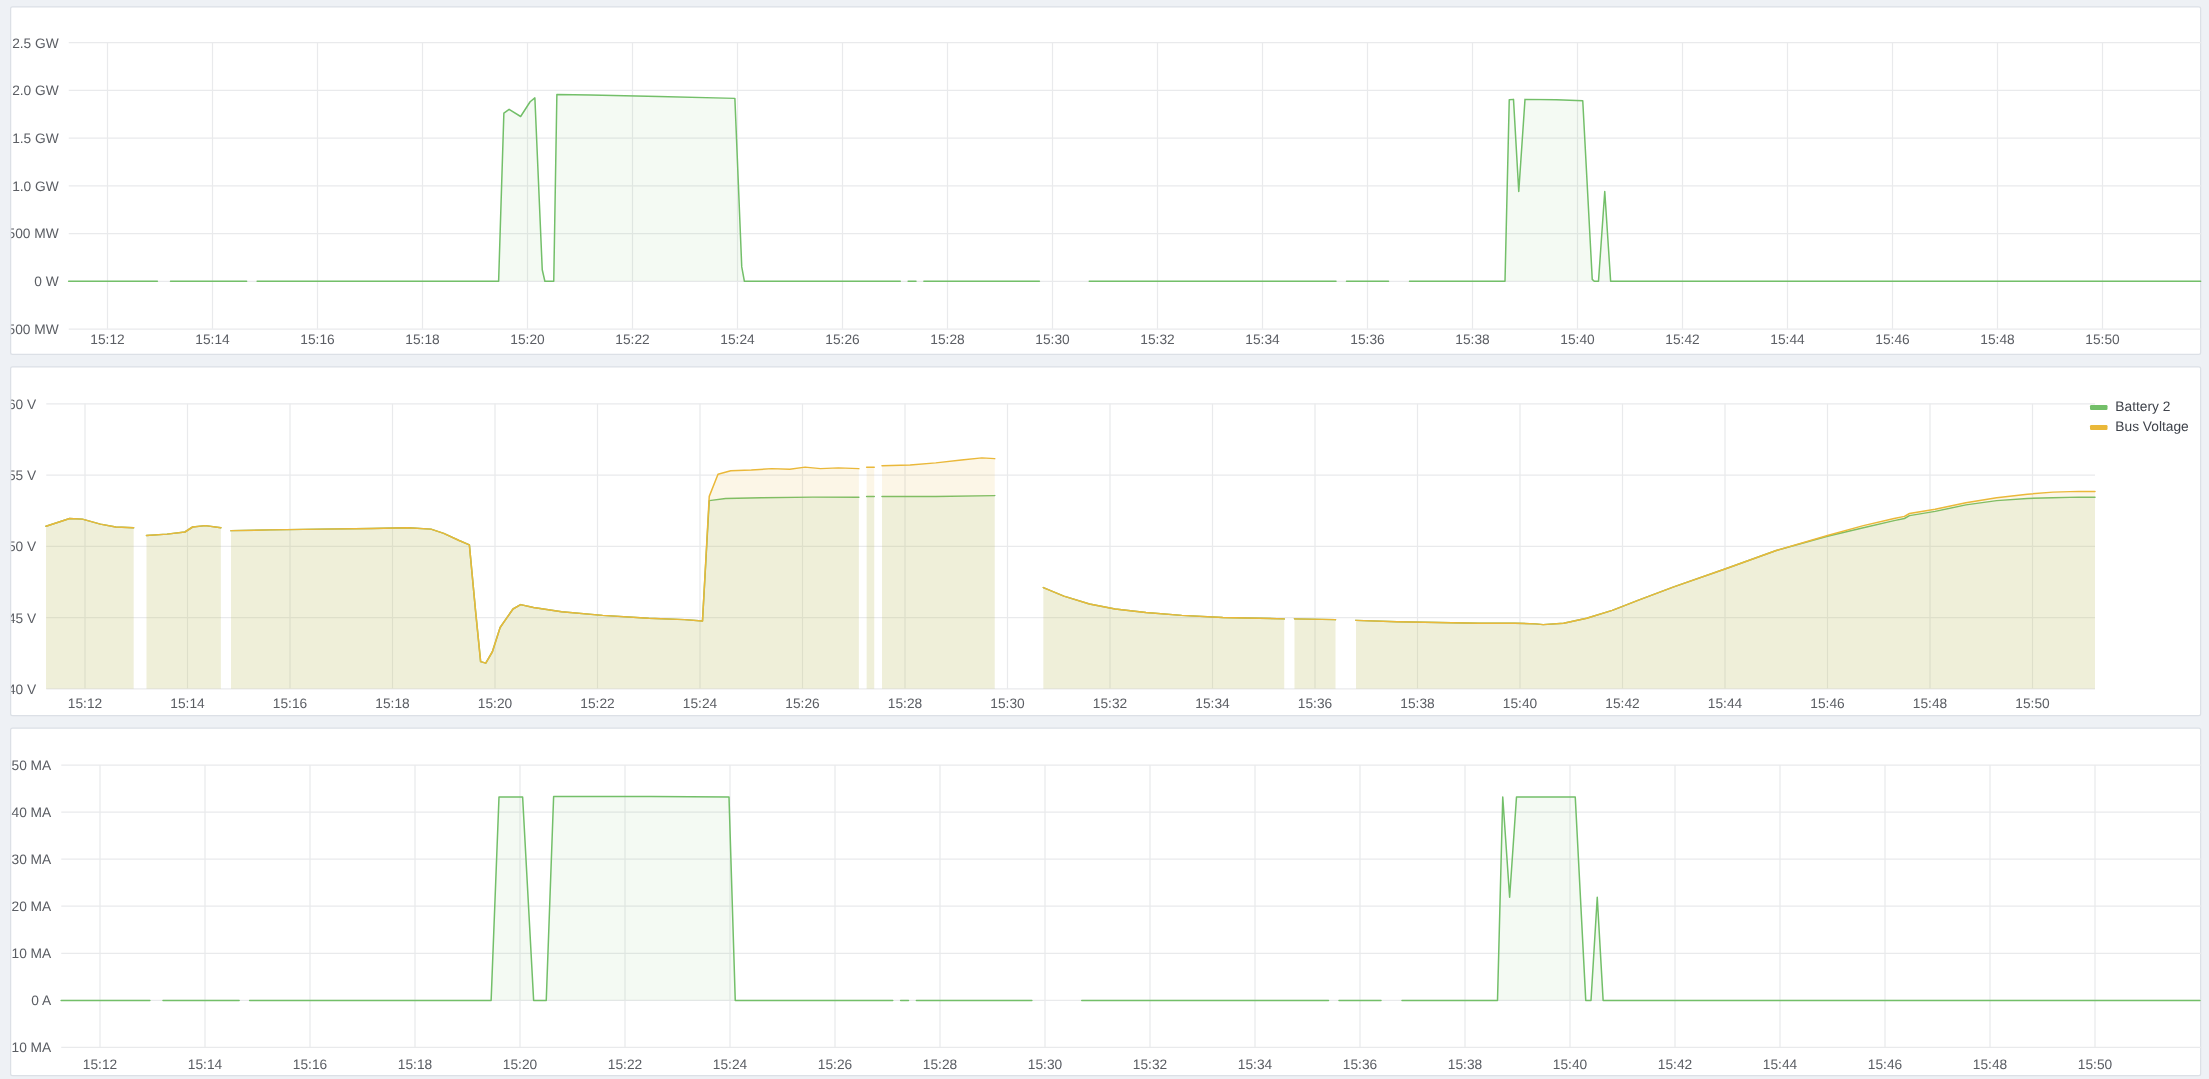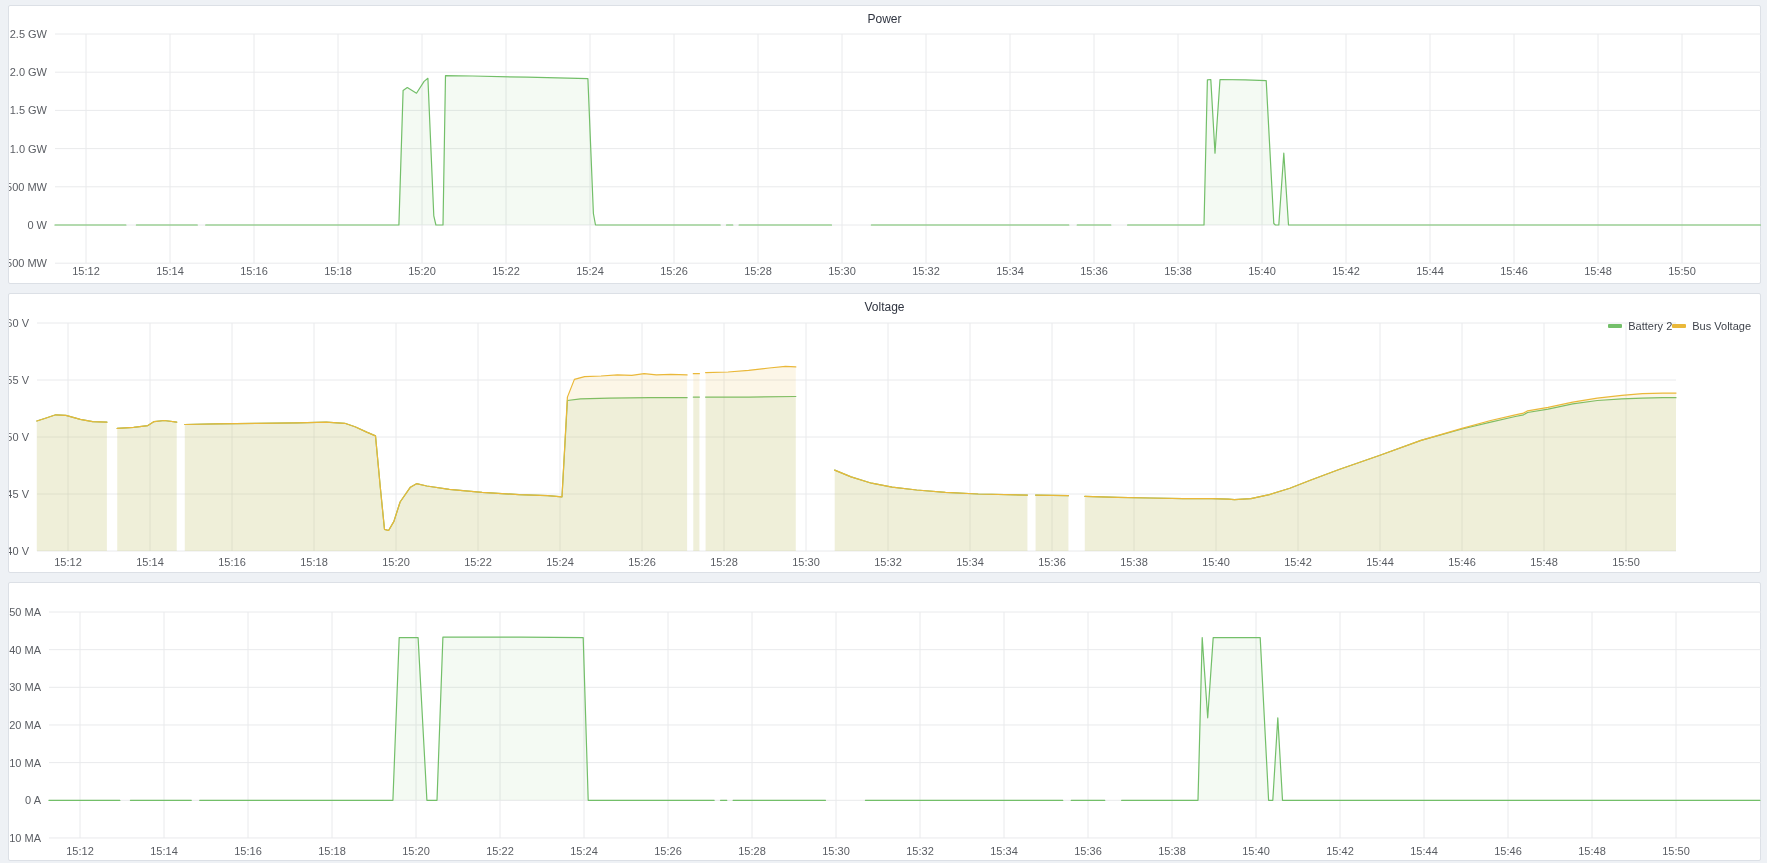--- a/index.html
+++ b/index.html
@@ -27,21 +27,21 @@
     font-weight:500;
     color:#2f3440;
     cursor:pointer;
     z-index:2;
   }
   svg.plot{position:absolute;top:0;left:0;}
   .legend{
     position:absolute;
     top:24px;right:9px;
     z-index:3;
-    display:flex;flex-direction:row;
+    display:flex;flex-direction:column;
   }
   .legend-item{
     display:flex;align-items:center;
     height:16px;
     font-size:11px;color:#3f434b;
     cursor:pointer;
     white-space:nowrap;
   }
   .legend-swatch{
     display:inline-block;
@@ -50,21 +50,20 @@
   }
   .grid-line{stroke:#e9eaec;stroke-width:1;}
   .tick-text{fill:#5a5d63;font-size:11px;font-family:"Liberation Sans",sans-serif;}
 </style>
 </head>
 <body>
 
 <div class="dashboard">
 
   <div class="panel" id="panel-0" style="height:279px;">
-    <div class="panel-title">Power</div>
     <svg class="plot" id="chart-0" width="1753" height="279" viewBox="0 0 1753 279">
         <line x1="46" y1="28" x2="1752" y2="28" class="grid-line"></line>
         <text x="38" y="32" text-anchor="end" class="tick-text">2.5 GW</text>
         <line x1="46" y1="66.19999999999999" x2="1752" y2="66.19999999999999" class="grid-line"></line>
         <text x="38" y="70.19999999999999" text-anchor="end" class="tick-text">2.0 GW</text>
         <line x1="46" y1="104.4" x2="1752" y2="104.4" class="grid-line"></line>
         <text x="38" y="108.4" text-anchor="end" class="tick-text">1.5 GW</text>
         <line x1="46" y1="142.6" x2="1752" y2="142.6" class="grid-line"></line>
         <text x="38" y="146.6" text-anchor="end" class="tick-text">1.0 GW</text>
         <line x1="46" y1="180.8" x2="1752" y2="180.8" class="grid-line"></line>
@@ -126,21 +125,20 @@
         <path d="M862.4 219.0 L1059.8 219.0 L1059.8 219.0 L862.4 219.0 Z" fill="rgba(115,191,105,0.08)" stroke="none"></path>
         <path d="M862.4 219.0 L1059.8 219.0 " fill="none" stroke="#73BF69" stroke-width="1.2" stroke-linejoin="round" stroke-linecap="round"></path>
         <path d="M1068.2 219.0 L1101.8 219.0 L1101.8 219.0 L1068.2 219.0 Z" fill="rgba(115,191,105,0.08)" stroke="none"></path>
         <path d="M1068.2 219.0 L1101.8 219.0 " fill="none" stroke="#73BF69" stroke-width="1.2" stroke-linejoin="round" stroke-linecap="round"></path>
         <path d="M1118.6 219.0 L1195.0 219.0 L1198.4 73.8 L1201.8 73.5 L1206.0 147.2 L1211.0 73.5 L1236.2 73.8 L1257.2 74.6 L1264.8 217.5 L1266.4 219.0 L1269.8 219.0 L1274.8 147.2 L1279.5 219.0 L1751.5 219.0 L1751.5 219.0 L1118.6 219.0 Z" fill="rgba(115,191,105,0.08)" stroke="none"></path>
         <path d="M1118.6 219.0 L1195.0 219.0 L1198.4 73.8 L1201.8 73.5 L1206.0 147.2 L1211.0 73.5 L1236.2 73.8 L1257.2 74.6 L1264.8 217.5 L1266.4 219.0 L1269.8 219.0 L1274.8 147.2 L1279.5 219.0 L1751.5 219.0 " fill="none" stroke="#73BF69" stroke-width="1.2" stroke-linejoin="round" stroke-linecap="round"></path>
       </svg>
   </div>
 
   <div class="panel" id="panel-1" style="height:280px;">
-    <div class="panel-title">Voltage</div>
     <svg class="plot" id="chart-1" width="1753" height="280" viewBox="0 0 1753 280">
         <line x1="28" y1="29" x2="1667" y2="29" class="grid-line"></line>
         <text x="20" y="33" text-anchor="end" class="tick-text">60 V</text>
         <line x1="28" y1="86" x2="1667" y2="86" class="grid-line"></line>
         <text x="20" y="90" text-anchor="end" class="tick-text">55 V</text>
         <line x1="28" y1="143" x2="1667" y2="143" class="grid-line"></line>
         <text x="20" y="147" text-anchor="end" class="tick-text">50 V</text>
         <line x1="28" y1="200" x2="1667" y2="200" class="grid-line"></line>
         <text x="20" y="204" text-anchor="end" class="tick-text">45 V</text>
         <line x1="28" y1="257" x2="1667" y2="257" class="grid-line"></line>

